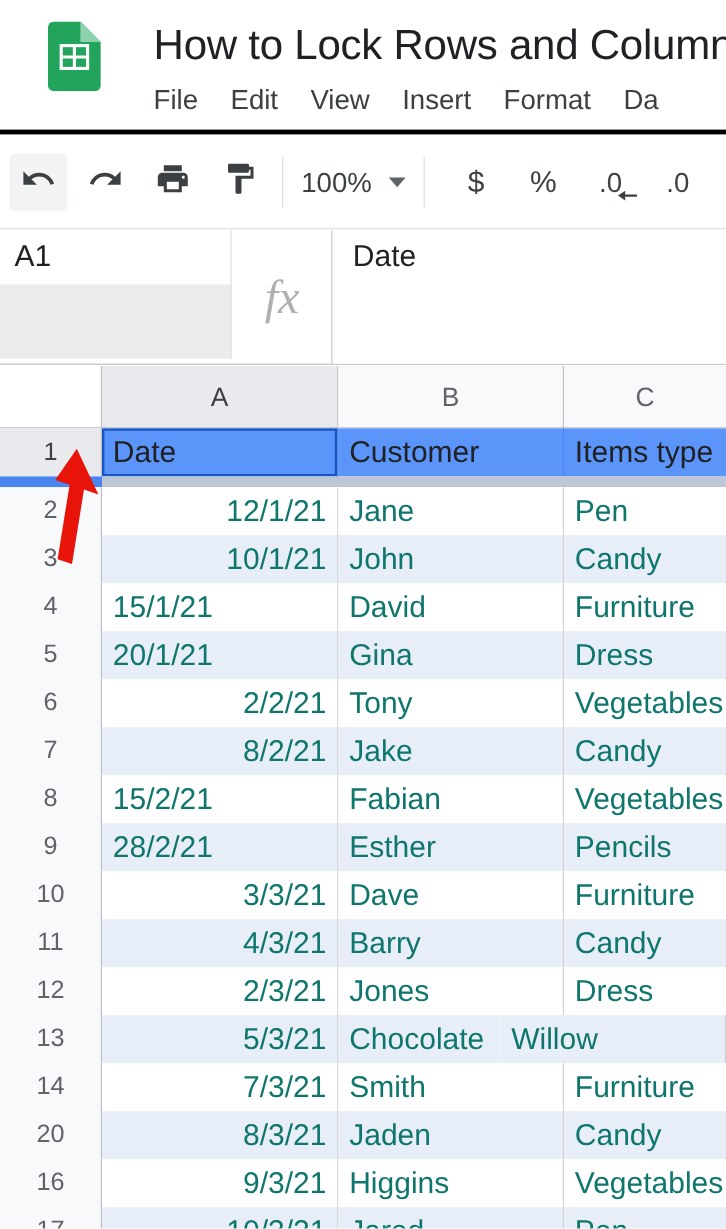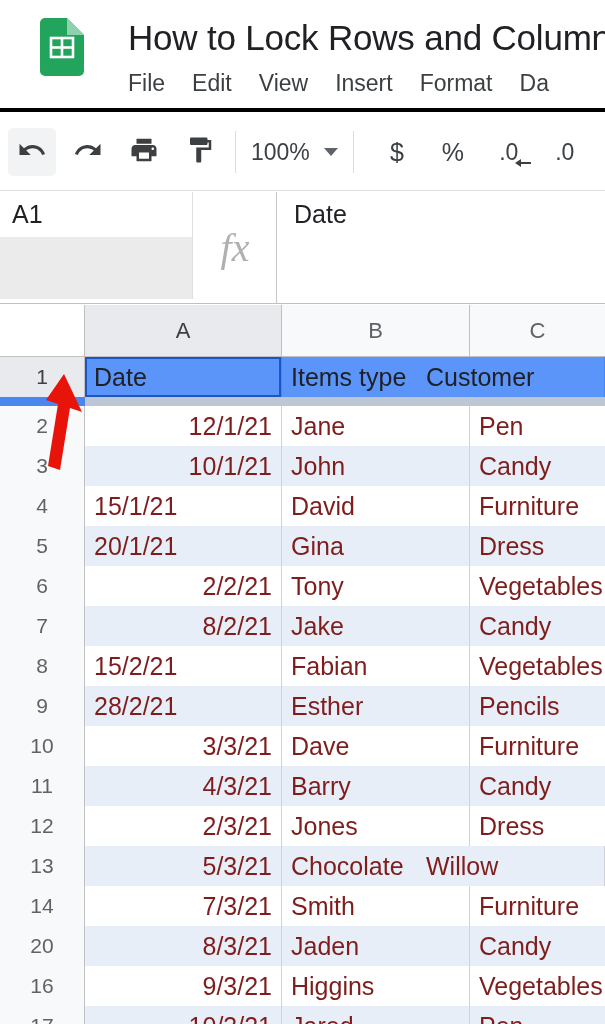--- a/index.html
+++ b/index.html
@@ -123,21 +123,21 @@
   }
   .rowhdr {
     width: 85px; height: 40px; background: #f8f9fa;
     border-right: 1px solid #c0c0c0;
     display: flex; align-items: center; justify-content: center;
     font-size: 21px; color: #5f6368; flex: 0 0 auto; cursor: pointer;
   }
   .cell {
     height: 40px; display: flex; align-items: center;
     border-right: 1px solid #d0d3d6;
-    font-size: 25px; color: #7f1d1d; padding: 0 9px;
+    font-size: 25px; color: #0f766e; padding: 0 9px;
     white-space: nowrap; overflow: hidden; flex: 0 0 auto; cursor: cell;
   }
   .cell.ra { justify-content: flex-end; }
   .cell.la { justify-content: flex-start; }
   .cA { width: 197px; }
   .cB { width: 188px; }
   .cC { width: 135px; border-right: none; }
 
   
   .row.hdrrow { border-bottom: none; }
@@ -277,22 +277,22 @@
       <div class="colhdr selected cA">A</div>
       <div class="colhdr cB">B</div>
       <div class="colhdr cC">C</div>
     </div>
 
     <div class="rows-area">
 
       <div class="row hdrrow">
         <div class="rowhdr">1</div>
         <div class="cell la cA selcell">Date</div>
+        <div class="cell la cB">Customer</div>
         <div class="cell la cC">Items type</div>
-        <div class="cell la cB">Customer</div>
       </div>
 
       <div class="freeze-bar">
         <div class="fz-left"></div>
         <div class="fz-right"></div>
       </div>
 
       <div id="data-rows">
           <div class="row plain">
             <div class="rowhdr">2</div>

